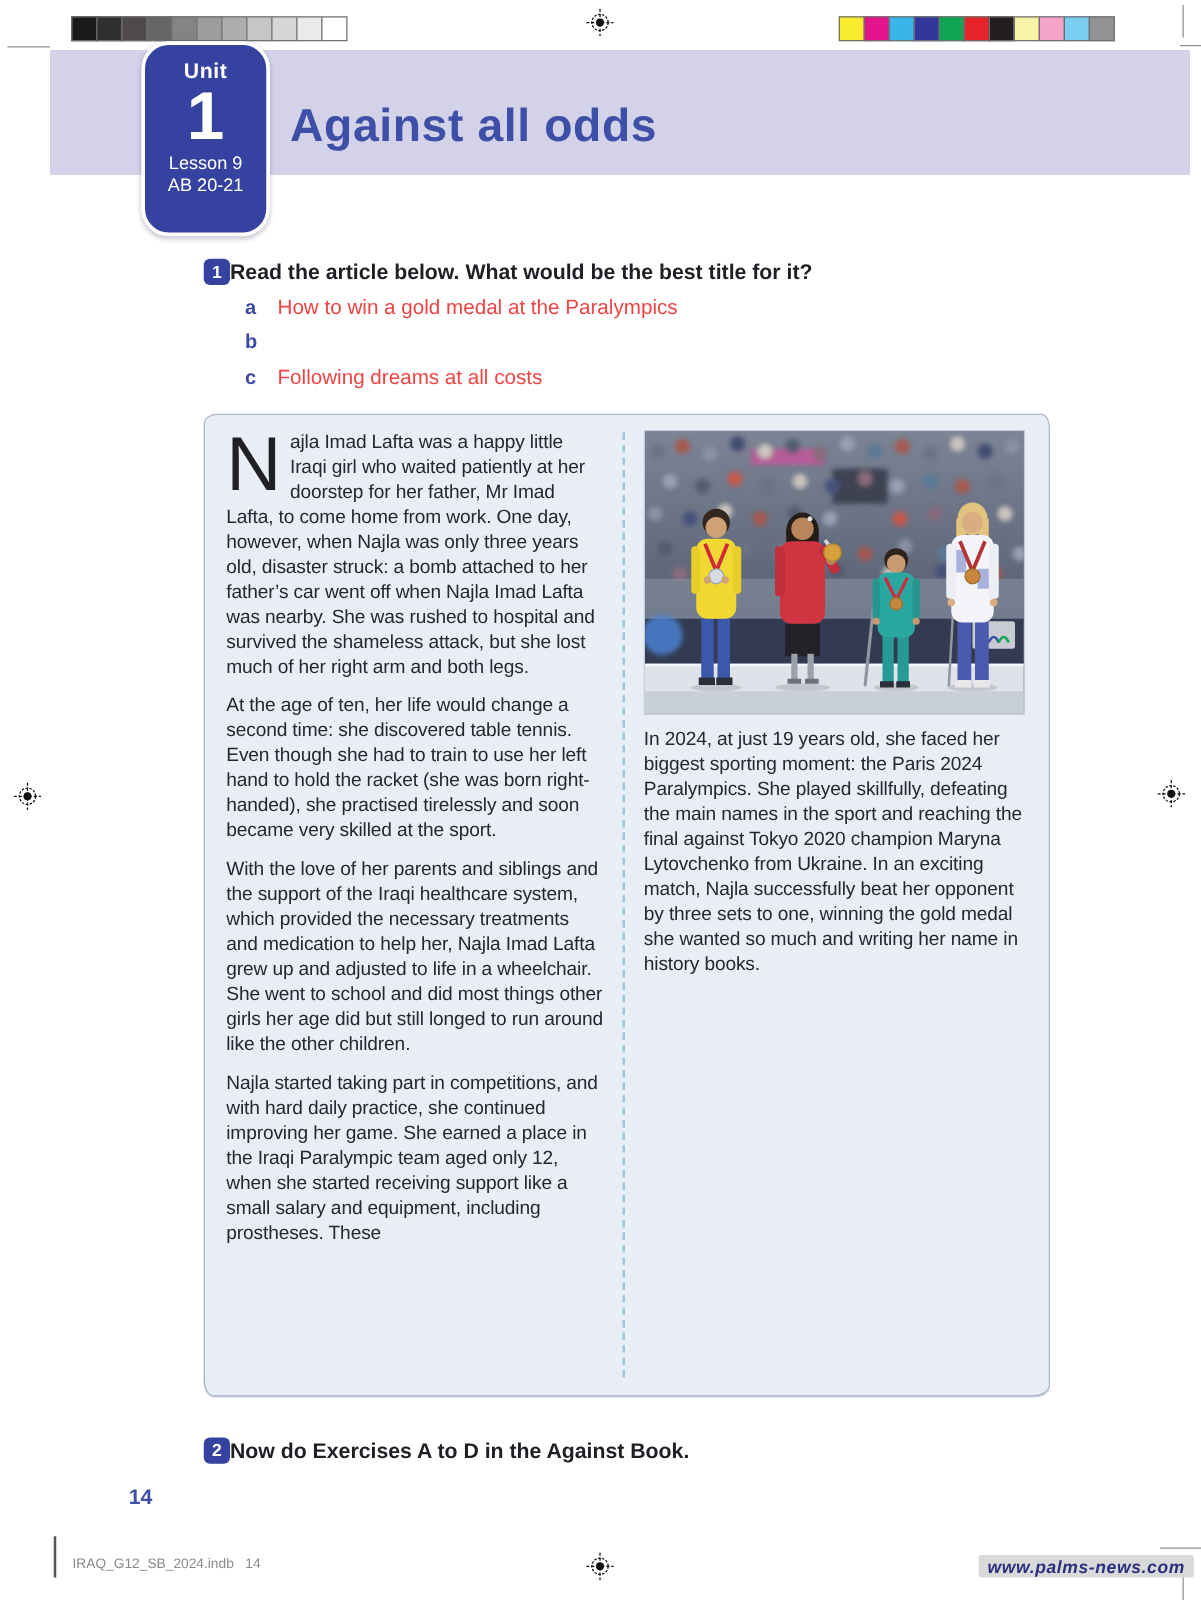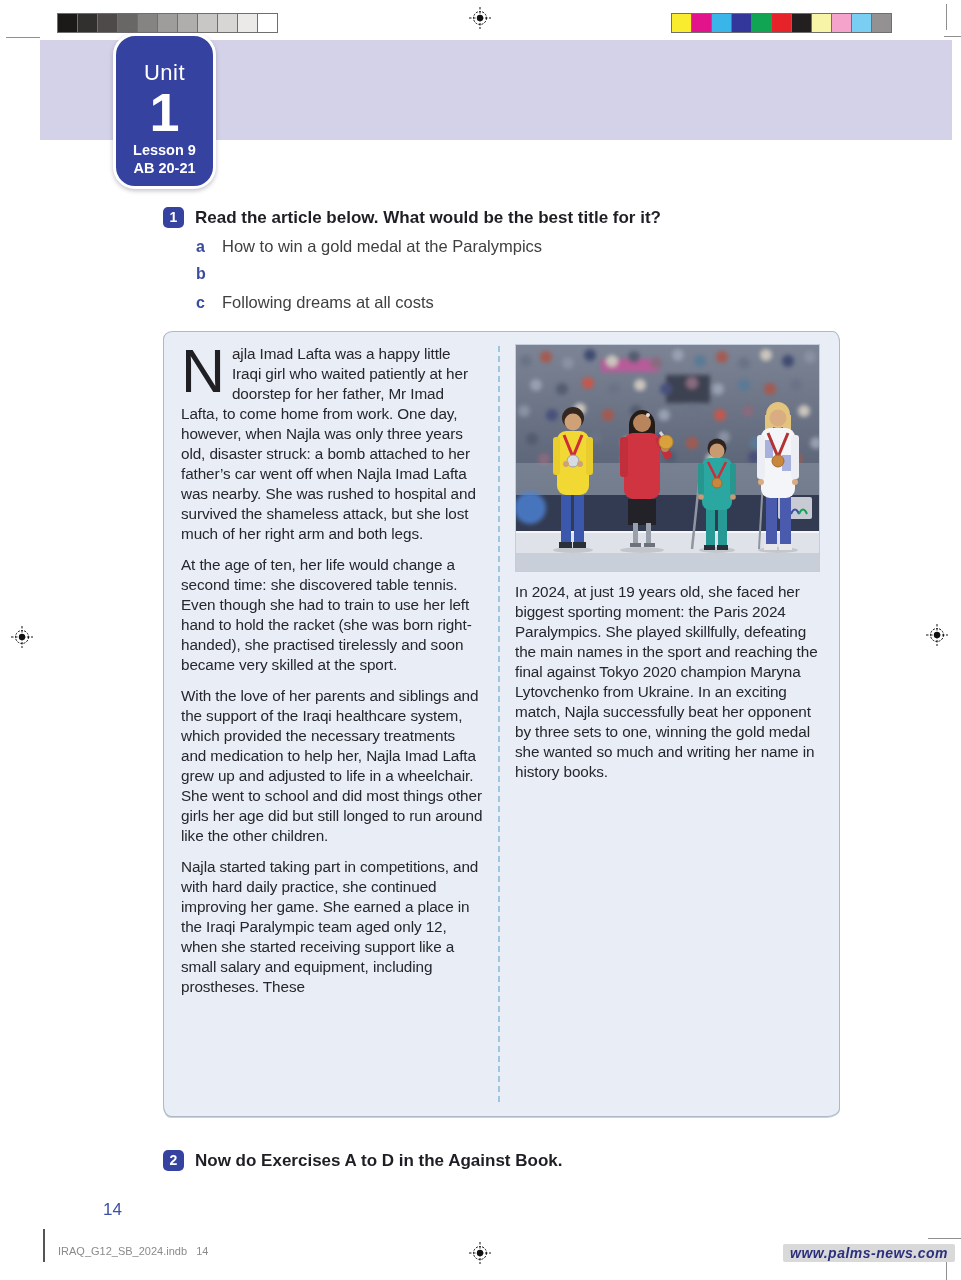--- a/index.html
+++ b/index.html
@@ -12,53 +12,53 @@
   .cb-strip{left:671px;top:13px;}
   .swatch{width:21px;height:20px;box-sizing:border-box;border:1px solid #6f6f6f;margin-right:-1px;}
   .regmark{position:absolute;width:22px;height:22px;}
   .cropline{position:absolute;background:#8f8f8f;}
 
   
   .band{position:absolute;left:40px;top:40px;width:912px;height:100px;background:#d3d2e8;}
   .unit-badge{position:absolute;left:113px;top:33px;width:97px;height:150px;background:#3642a0;
               border:3px solid #fff;border-radius:22px;color:#fff;text-align:center;
               box-shadow:0 2px 4px rgba(60,60,90,.3);}
-  .unit-word{margin-top:24px;font-size:22px;font-weight:normal;letter-spacing:.5px;}
+  .unit-word{margin-top:11px;font-size:17px;font-weight:bold;letter-spacing:.5px;}
   .unit-num{font-size:54px;font-weight:bold;line-height:52px;}
-  .unit-lesson{font-size:14.5px;font-weight:bold;line-height:18px;}
+  .unit-lesson{font-size:14.5px;font-weight:normal;line-height:18px;}
   .page-title{position:absolute;left:232px;top:80px;font-size:37px;font-weight:bold;
               color:#3d4fa6;letter-spacing:.5px;}
 
   
   .ex{position:absolute;display:flex;align-items:flex-start;}
   .ex1{left:163px;top:207px;}
   .ex2{left:163px;top:1150px;}
   .numbadge{flex:0 0 auto;width:21px;height:21px;border-radius:5px;background:#3642a0;color:#fff;
             font-weight:bold;font-size:14px;text-align:center;line-height:21px;}
-  .ex-prompt{margin-left:11px;font-size:17px;font-weight:bold;color:#1e1e24;line-height:22px;}
+  .ex-prompt{margin-left:0;font-size:17px;font-weight:bold;color:#1e1e24;line-height:22px;}
   .options{position:absolute;left:196px;top:237px;}
   .opt{height:28px;display:flex;align-items:baseline;}
   .opt-letter{width:26px;color:#3a4ba0;font-weight:bold;font-size:16px;}
-  .opt-text{font-size:16.5px;color:#404040;}
+  .opt-text{font-size:16.5px;color:#ef4444;}
 
   
   .article-box{position:absolute;left:163px;top:331px;width:675px;height:784px;background:#e9eef6;
                border:1.5px solid #adb9c9;border-radius:10px 7px 13px 8px / 8px 11px 9px 12px;
                box-shadow:0 1px 0 #c9d2de;}
   .col{position:absolute;top:12px;height:766px;overflow:hidden;}
   .col-left{left:17px;width:302px;}
   .col-right{left:351px;width:306px;}
   .col-divider{position:absolute;left:334px;top:14px;height:756px;border-left:2px dashed #9fc6de;}
   .col p{margin:0 0 11px;font-size:15.3px;line-height:20px;color:#26262c;letter-spacing:-0.1px;}
   .dropcap{float:left;font-size:61px;line-height:48px;margin:3px 7px 0 0;color:#1f1f24;}
   .photo{width:303px;height:226px;border:1px solid #c3cedd;margin-bottom:10px;background:#6d7585;}
   .photo svg{display:block;}
 
   
-  .page-num{position:absolute;left:103px;top:1188px;font-size:17px;font-weight:normal;color:#3d4fa6;margin-top:12px;}
+  .page-num{position:absolute;left:103px;top:1188px;font-size:17px;font-weight:bold;color:#3d4fa6;}
   .print-info{position:absolute;left:58px;top:1245px;font-size:11px;color:#8b8b8b;white-space:pre;}
   .website{position:absolute;left:783px;top:1244px;width:172px;background:#d9d9d9;color:#2b2f7c;
            font-weight:bold;font-style:italic;font-size:14px;text-align:center;padding:1px 0;
            border-radius:2px;letter-spacing:.5px;}
 </style>
 </head>
 <body>
 
 <div class="page">
 
@@ -129,20 +129,21 @@
   <div class="cropline" style="left:928px;top:1238px;width:33px;height:1px"></div>
   <div class="cropline" style="left:946px;top:1248px;width:1px;height:32px"></div>
 
   <div class="band"></div>
   <div class="unit-badge">
     <div class="unit-word">Unit</div>
     <div class="unit-num">1</div>
     <div class="unit-lesson" style="margin-top:3px">Lesson 9</div>
     <div class="unit-lesson">AB 20-21</div>
   </div>
+  <div class="page-title">Against all odds</div>
 
   <div class="ex ex1">
     <span class="numbadge">1</span>
     <span class="ex-prompt">Read the article below. What would be the best title for it?</span>
   </div>
   <div class="options">
     <div class="opt">
       <span class="opt-letter">a</span>
       <span class="opt-text">How to win a gold medal at the Paralympics</span>
     </div>

